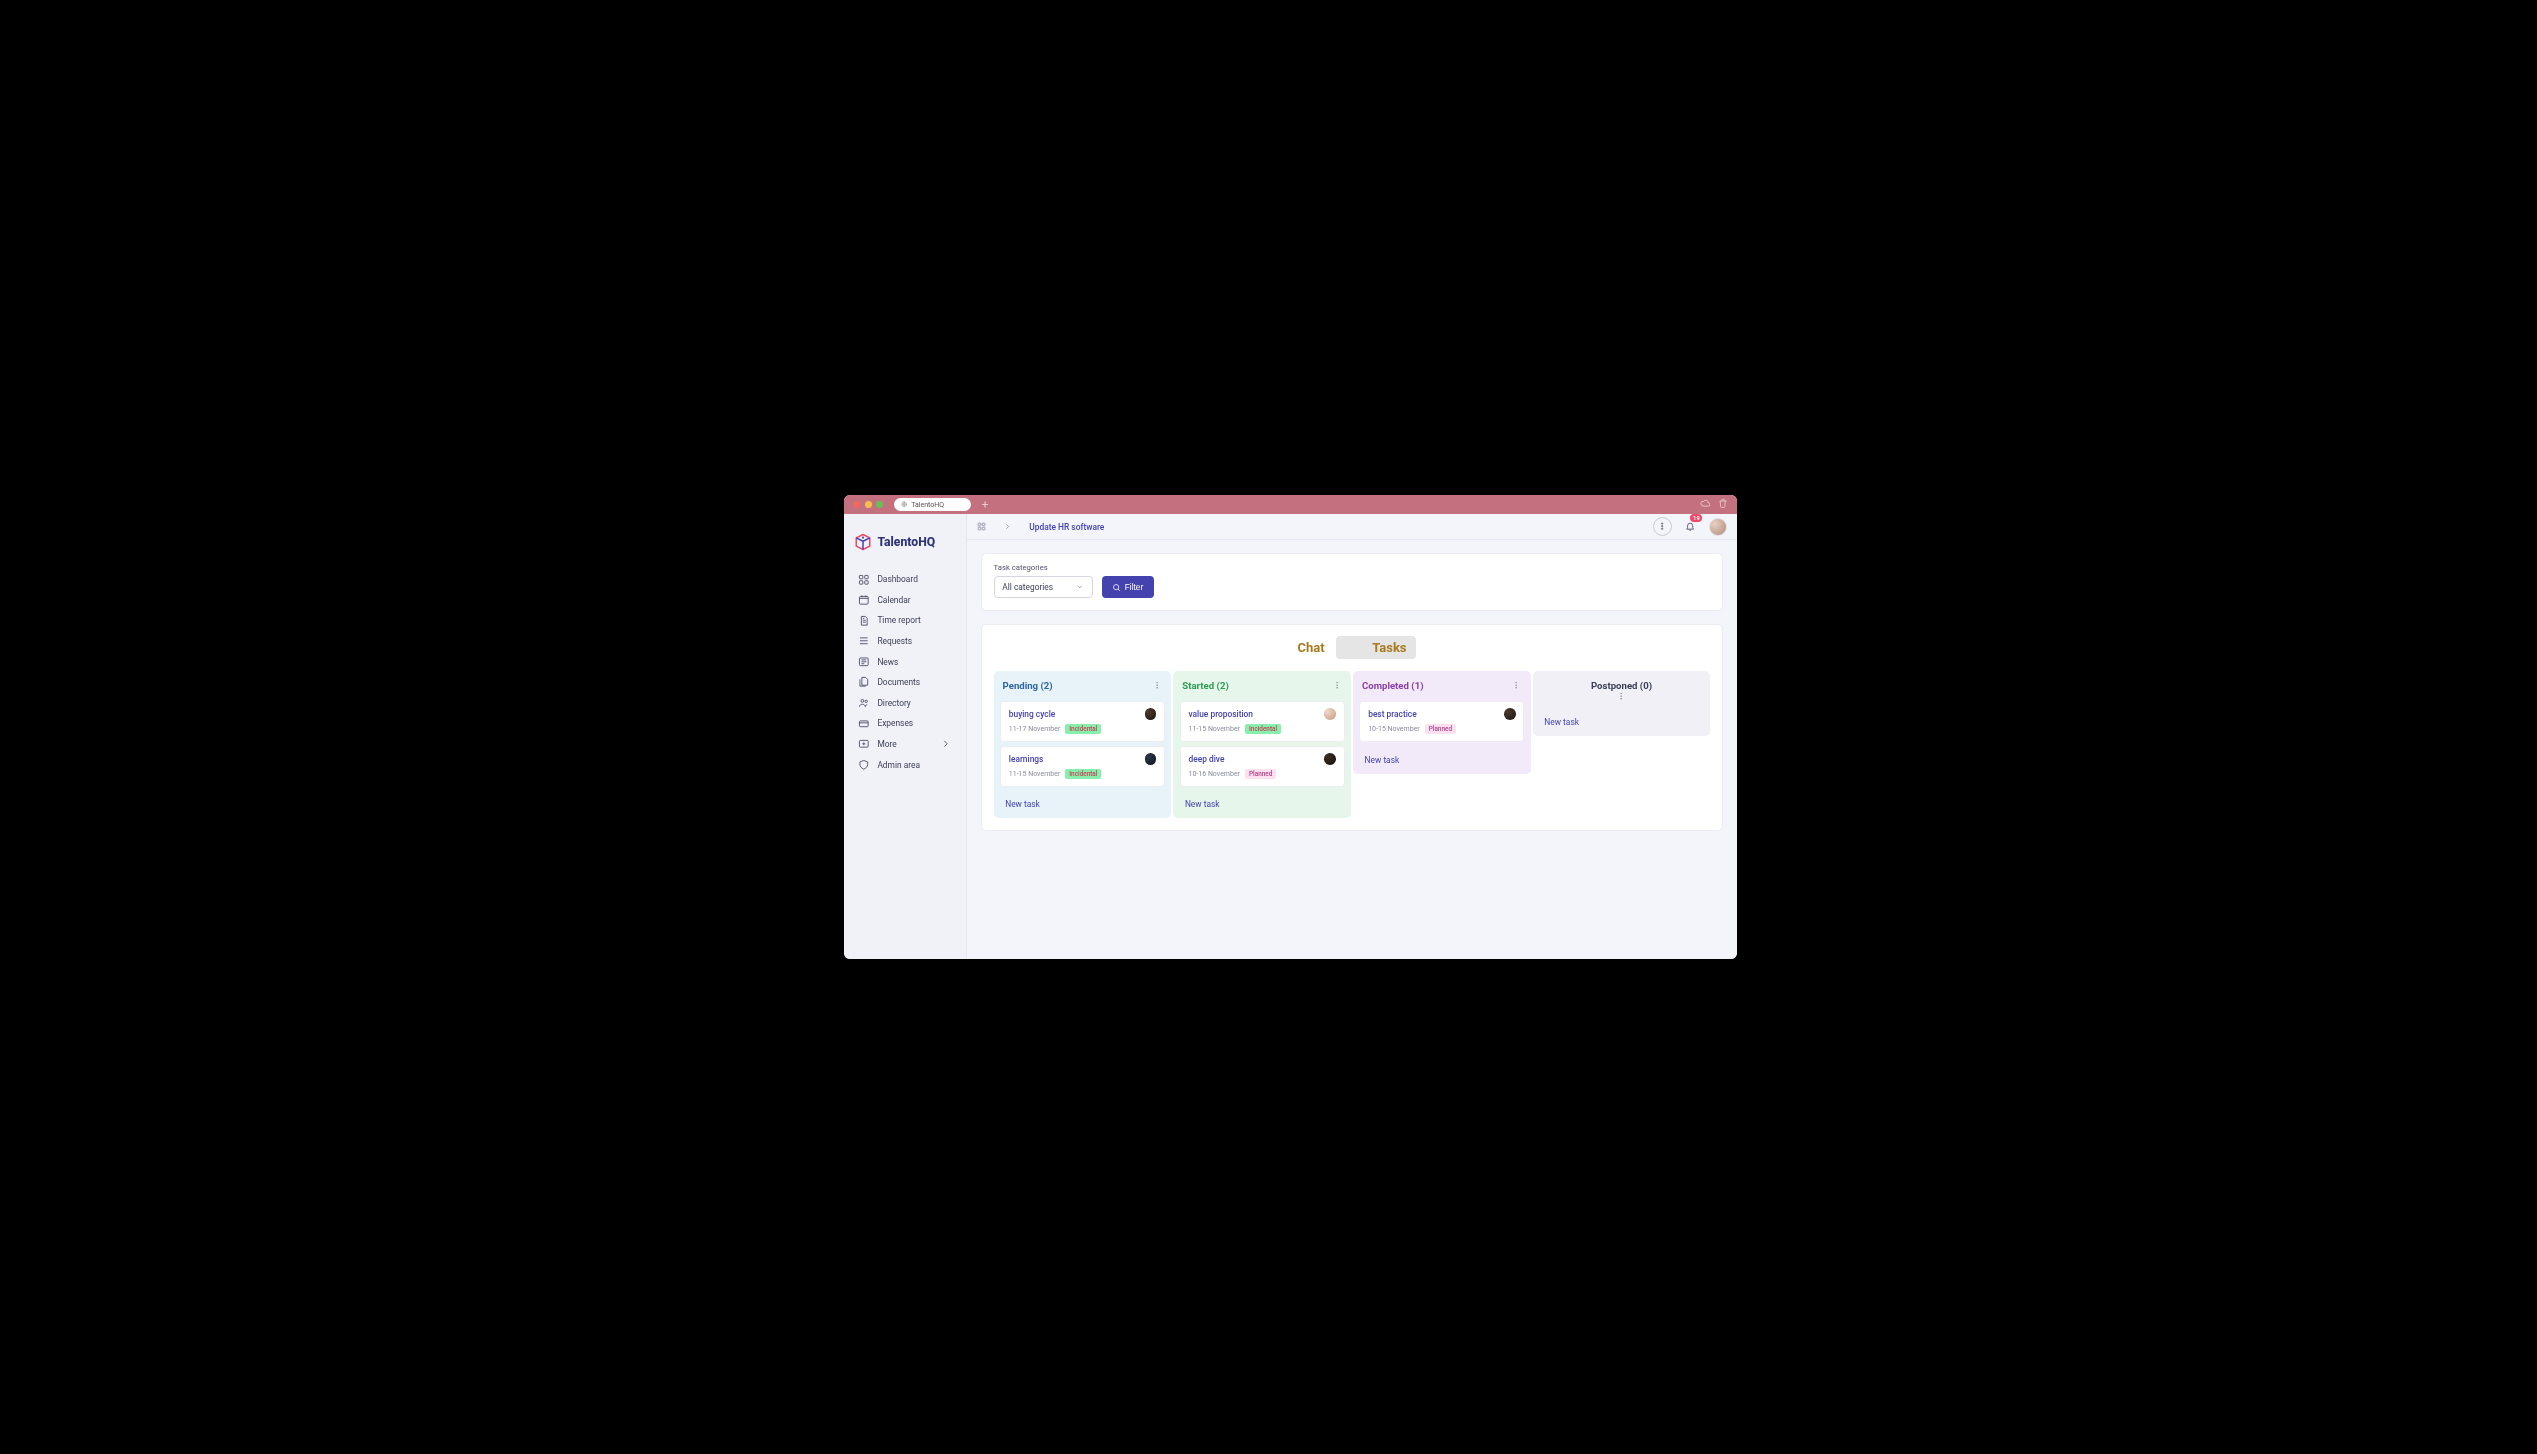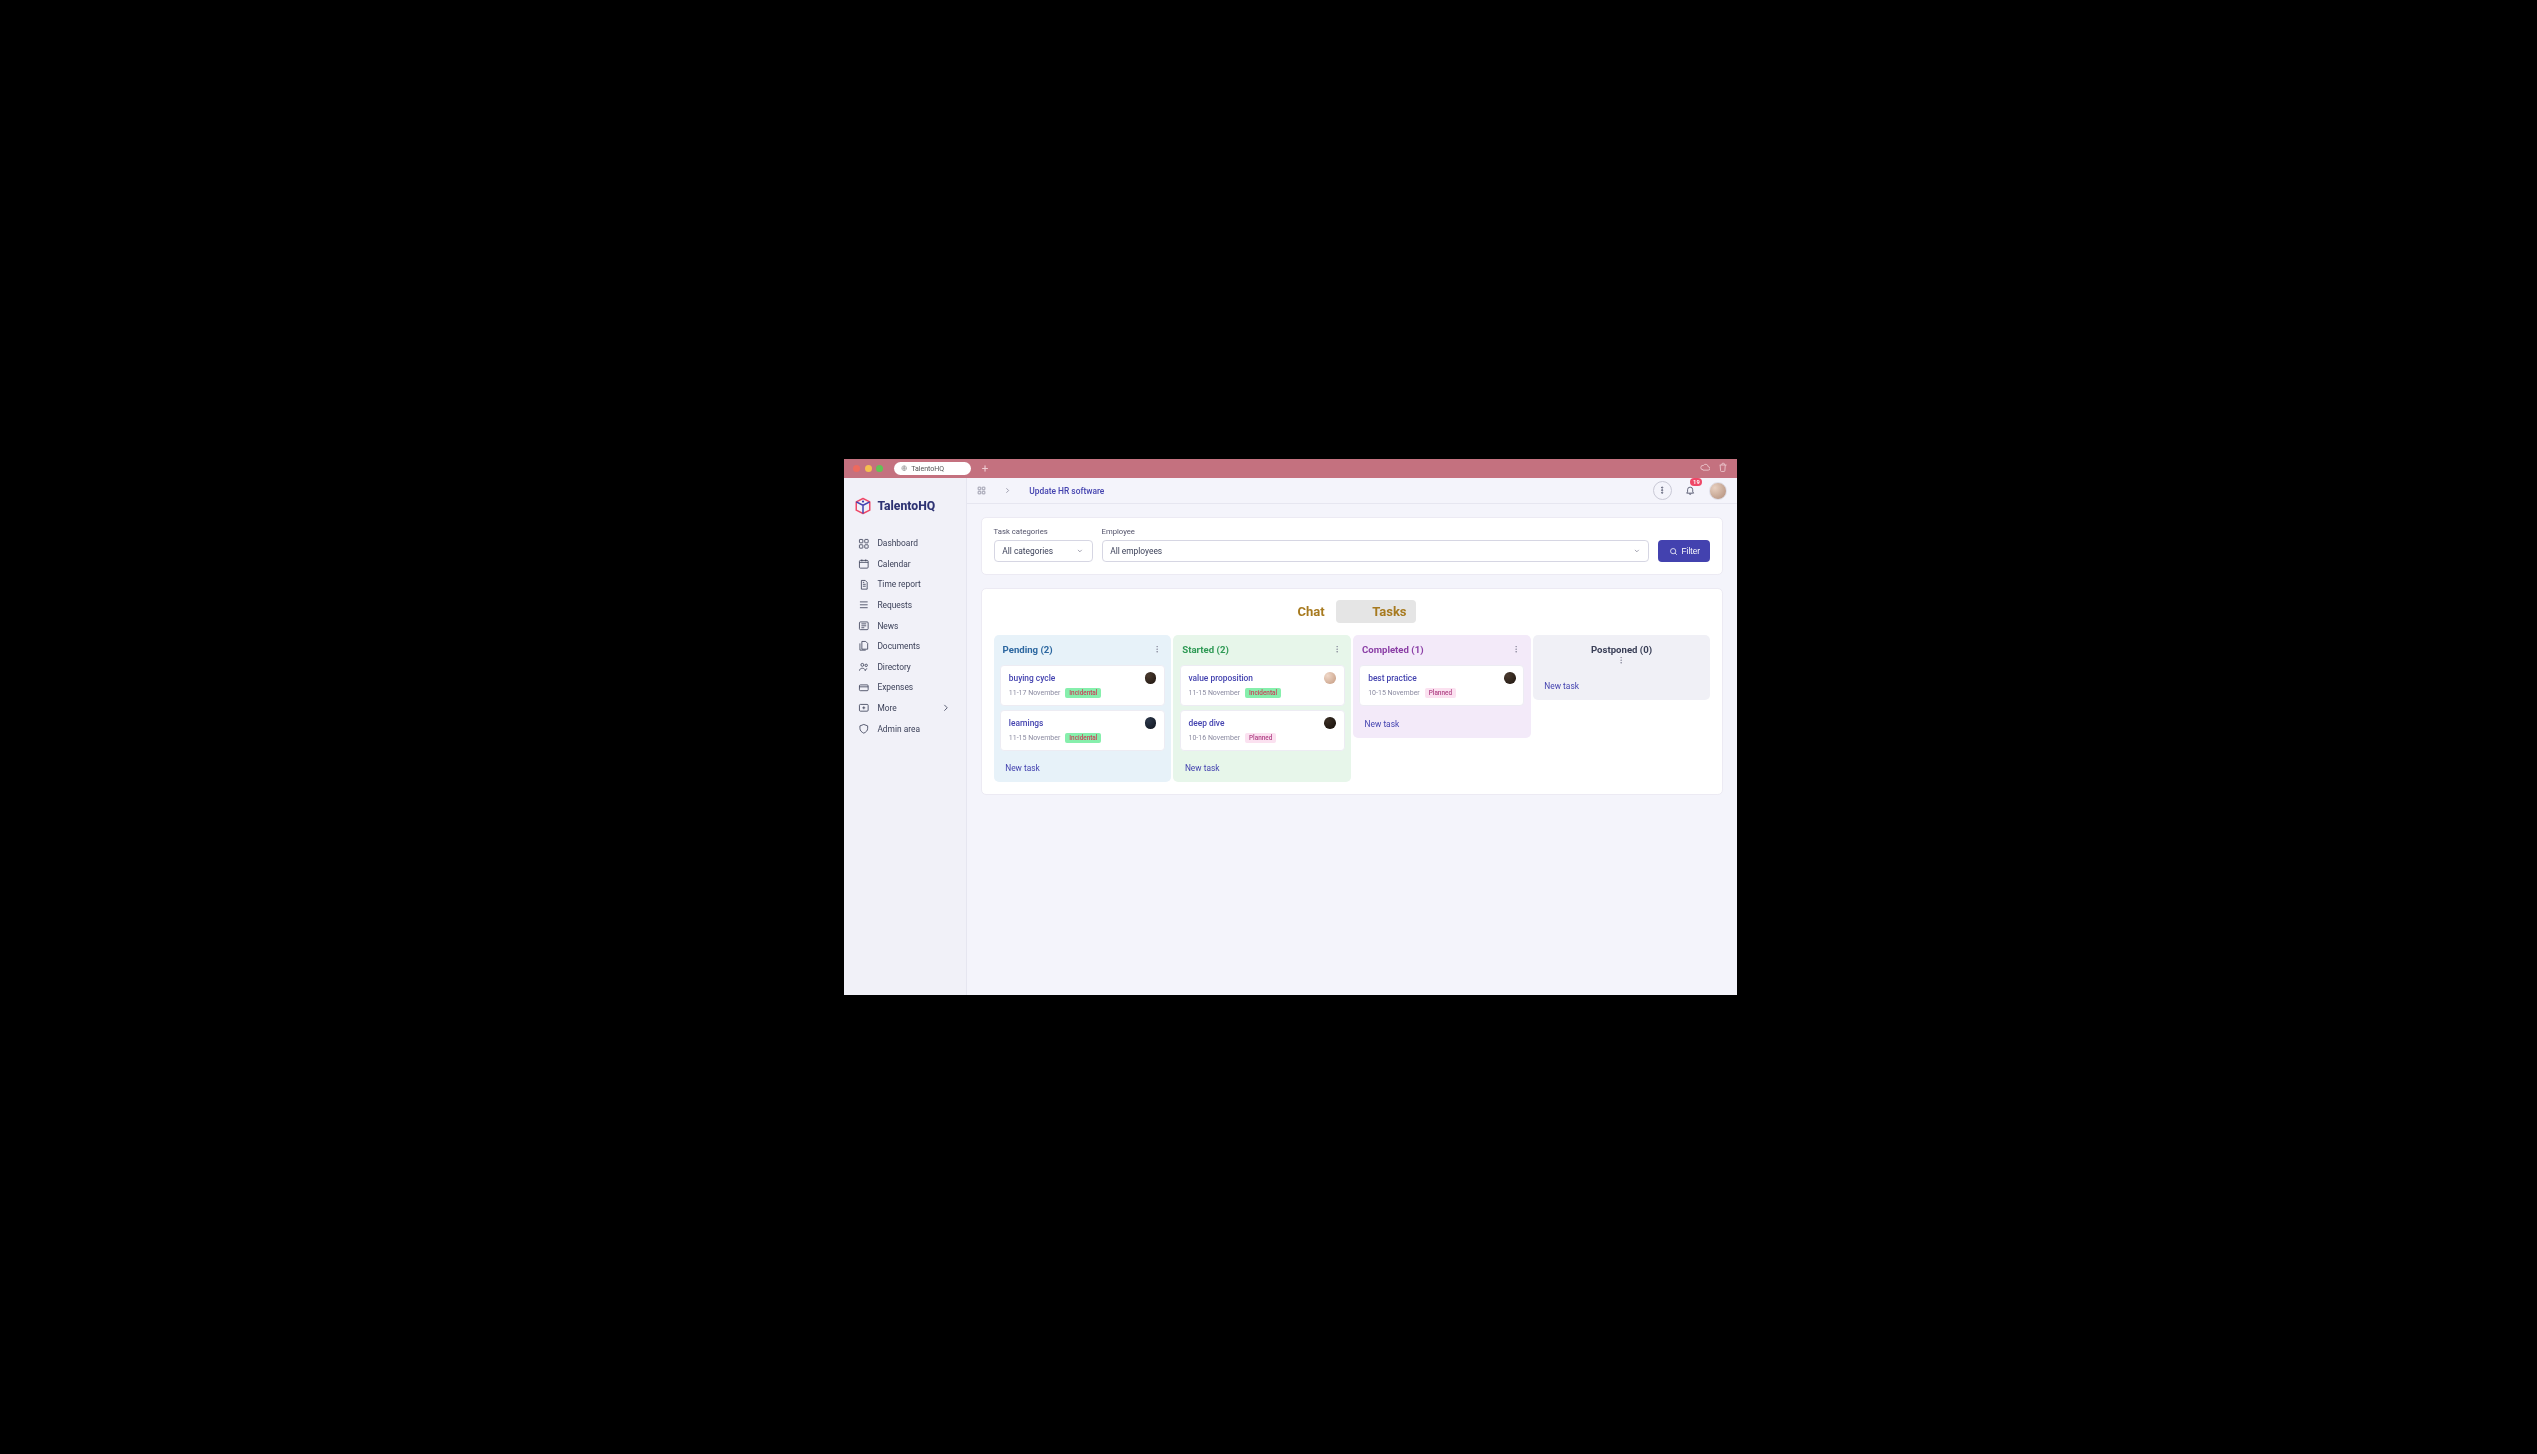--- a/index.html
+++ b/index.html
@@ -8,22 +8,22 @@
     font-family: -apple-system, BlinkMacSystemFont, "Segoe UI", Roboto, sans-serif;
     background: #000;
     display: flex;
     align-items: center;
     justify-content: center;
     padding: 19px;
   }
   .window {
     width: 100%;
     max-width: 893px;
-    height: 536px;
-    border-radius: 0;
+    height: 464px;
+    border-radius: 6px;
     overflow: hidden;
     background: #f1f1f8;
     display: flex;
     flex-direction: column;
     box-shadow: 0 6.4px 26px rgba(0,0,0,.5);
     margin-left: 44px;
   }
   
   .titlebar {
     height: 19px;
@@ -377,29 +377,20 @@
         <div class="filterrow">
           <div class="fgroup">
             <label>Task categories</label>
             <div class="select">
               <span>All categories</span>
               <svg viewBox="0 0 24 24" fill="none" stroke-width="2">
                   <path d="M6 9l6 6 6-6"></path>
                 </svg>
             </div>
           </div>
-          <div class="fgroup grow">
-            <label>Employee</label>
-            <div class="select">
-              <span>All employees</span>
-              <svg viewBox="0 0 24 24" fill="none" stroke-width="2">
-                  <path d="M6 9l6 6 6-6"></path>
-                </svg>
-            </div>
-          </div>
           <button class="filterbtn">
             <svg viewBox="0 0 24 24">
                 <circle cx="11" cy="11" r="7"></circle>
                 <path d="M21 21l-5-5"></path>
               </svg>
             <span>Filter</span>
           </button>
         </div>
       </section>
 

